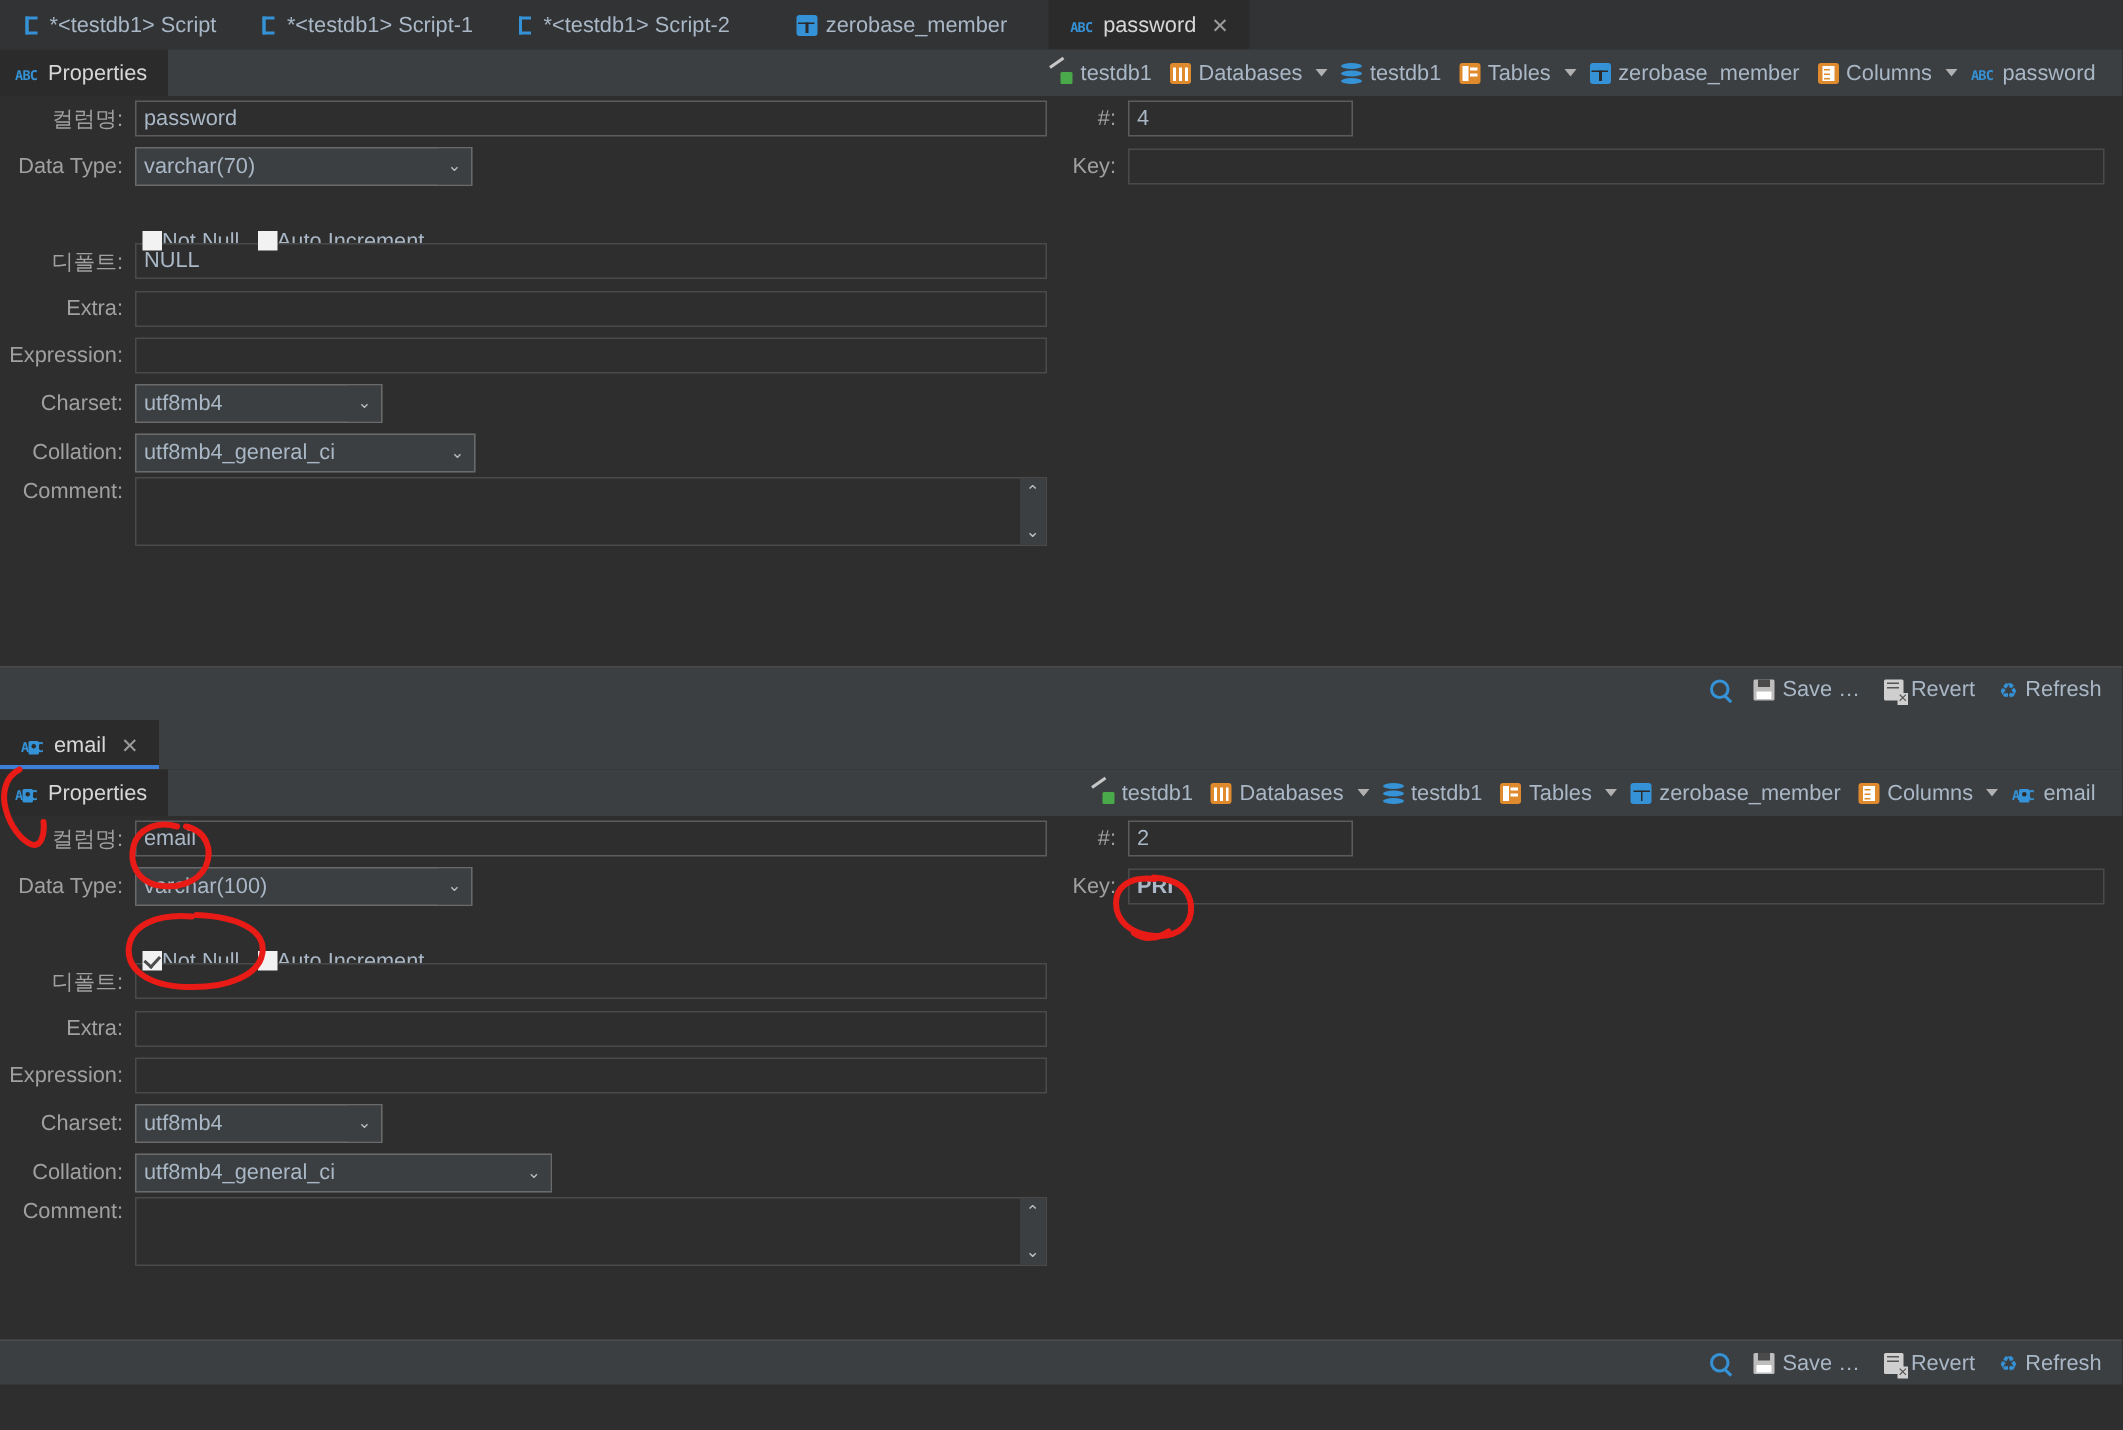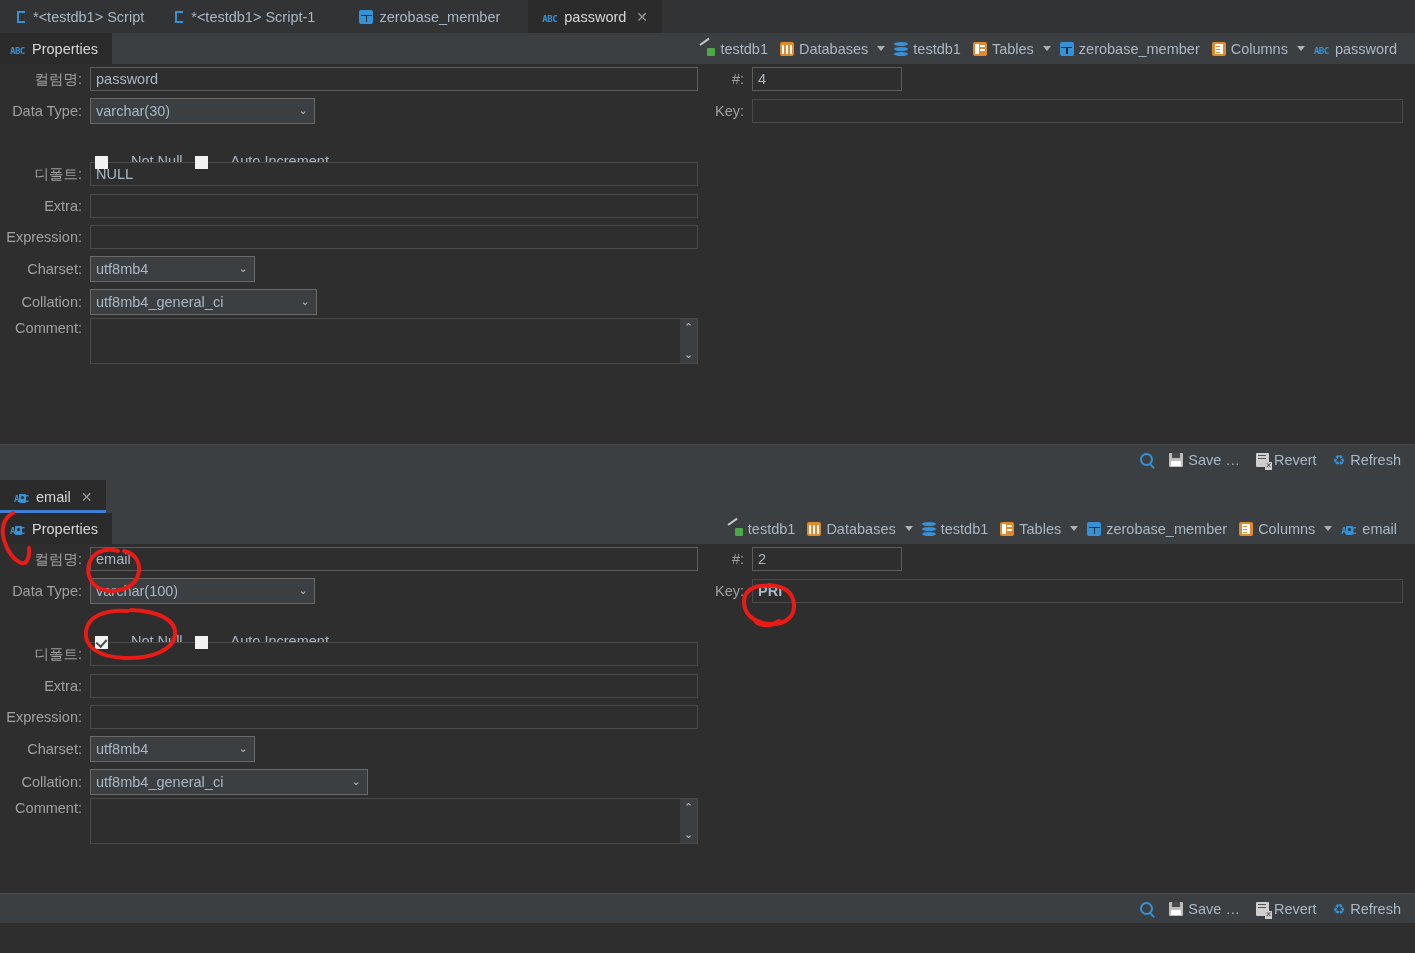--- a/index.html
+++ b/index.html
@@ -162,21 +162,21 @@
     display: flex; align-items: center;
     padding-left: 5px;
     position: relative;
   }
   .sel .arr {
     position: absolute; right: 0; top: 0; bottom: 0; width: 22px;
     background: #3c3f41;
     display:flex; align-items:center; justify-content:center;
     color:#b9b9b9; font-size: 11px;
   }
-  .chkline { display: flex; align-items: flex-end; gap: 23px; margin-top: 36px; }
+  .chkline { display: flex; align-items: center; gap: 0; margin-top: 36px; }
   .chk {
     width: 13px; height: 13px; background: #f2f2f2;
     display: inline-block; position: relative; flex: 0 0 auto;
   }
   .chk.checked::after {
     content: "";
     position: absolute; left: 3px; top: 1px;
     width: 5px; height: 8px;
     border: solid #4c4c4c; border-width: 0 2px 2px 0;
     transform: rotate(42deg);
@@ -246,20 +246,29 @@
   </div>
   <div class="etab">
     <span class="ico">
       <svg width="13" height="14" viewBox="0 0 13 14">
           <path d="M3 1h8v2H5v8h6v2H3z" fill="#3592d6"></path>
           <path d="M3 1h2v12H3z" fill="#3592d6"></path>
         </svg>
     </span>
     <span class="lbl">*&lt;testdb1&gt; Script-1</span>
   </div>
+  <div class="etab">
+    <span class="ico">
+      <svg width="13" height="14" viewBox="0 0 13 14">
+          <path d="M3 1h8v2H5v8h6v2H3z" fill="#3592d6"></path>
+          <path d="M3 1h2v12H3z" fill="#3592d6"></path>
+        </svg>
+    </span>
+    <span class="lbl">*&lt;testdb1&gt; Script-2</span>
+  </div>
   <div class="etab" style="margin-left:16px;">
     <span class="ico sq sq-blue"></span>
     <span class="lbl">zerobase_member</span>
   </div>
   <div class="etab active" style="margin-left:14px;">
     <span class="abcwrap"><span class="abcico">ABC</span></span>
     <span class="lbl">password</span>
     <span class="closex">✕</span>
   </div>
 </div>
@@ -313,21 +322,21 @@
   <div class="form" style="height:380px;">
 
     <div style="position:absolute;left:0;top:0;width:710px;">
       <div class="row" style="height:30px;">
         <div class="lab" style="width:90px;">컬럼명:</div>
         <input class="inp" style="width: 608px;" readonly="" value="password">
       </div>
       <div class="row" style="height:33px;">
         <div class="lab" style="width:90px;">Data Type:</div>
         <div class="sel" style="width:225px;">
-          <span>varchar(30)</span>
+          <span>varchar(70)</span>
           <span class="arr">⌄</span>
         </div>
       </div>
       <div class="row" style="height:31px;">
         <div style="width:95px;"></div>
         <div class="chkline">
           <span class="chk"></span>
           <span class="chklabel">Not Null</span>
         </div>
         <div class="chkline" style="margin-left:12px;">

